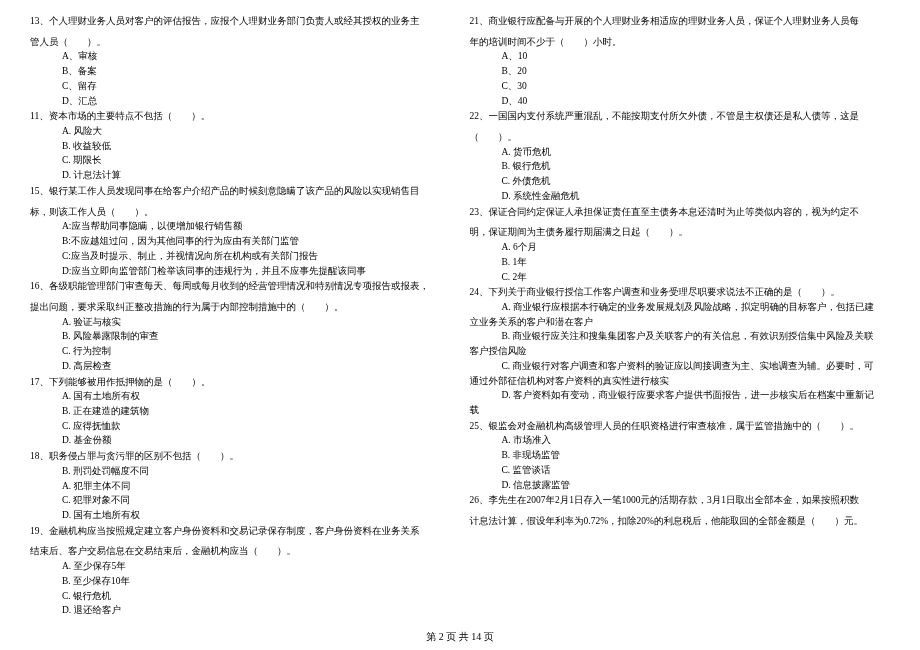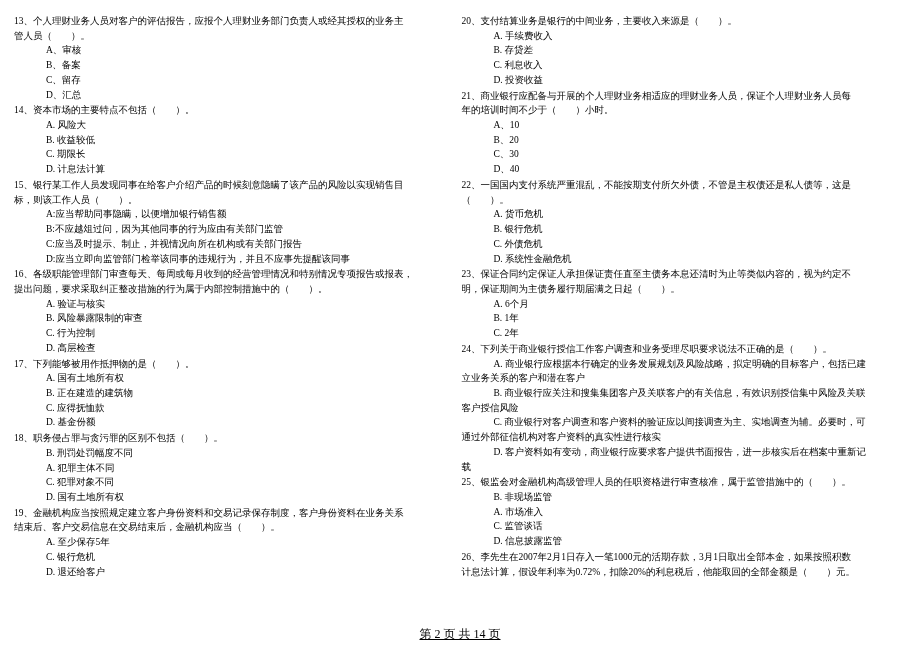--- a/index.html
+++ b/index.html
@@ -1,44 +1,44 @@
 <!DOCTYPE html>
 <html><head>
   <meta charset="utf-8">
   <style>
     * { margin:0; padding:0; box-sizing:border-box; }
     body { width:920px; height:650px; background:#fff; font-family:"SimSun","宋体",serif; font-size:9.5px; color:#000; line-height:1.55; position:relative; }
-    .page { display:flex; padding:14px 30px 0 14px; gap:19px; }
+    .page { display:flex; padding:14px 30px 0 30px; gap:19px; }
     .col { flex:1; }
     .q { margin-bottom:1px; }
     .q-stem { text-indent:0; }
-    .q-cont { text-indent:0; }
+    .q-cont { text-indent:0;margin-top:6px; }
     .opts { padding-left:32px; }
     .opt { display:block; }
-    .footer { position:absolute; bottom:6px; left:0; right:0; text-align:center; font-size:12px;text-decoration:underline; }
+    .footer { position:absolute; bottom:6px; left:0; right:0; text-align:center; font-size:10px; }
   </style>
 </head>
 <body>
 
 <div class="page">
   <div class="col">
 
     <div class="q">
       <div class="q-stem">13、个人理财业务人员对客户的评估报告，应报个人理财业务部门负责人或经其授权的业务主</div>
       <div class="q-cont">管人员（　　）。</div>
       <div class="opts">
         <span class="opt">A、审核</span>
         <span class="opt">B、备案</span>
         <span class="opt">C、留存</span>
         <span class="opt">D、汇总</span>
       </div>
     </div>
 
     <div class="q">
-      <div class="q-stem">14、资本市场的主要特点不包括（　　）。</div>
+      <div class="q-stem">11、资本市场的主要特点不包括（　　）。</div>
       <div class="opts">
         <span class="opt">A. 风险大</span>
         <span class="opt">B. 收益较低</span>
         <span class="opt">C. 期限长</span>
         <span class="opt">D. 计息法计算</span>
       </div>
     </div>
 
     <div class="q">
       <div class="q-stem">15、银行某工作人员发现同事在给客户介绍产品的时候刻意隐瞒了该产品的风险以实现销售目</div>
@@ -80,38 +80,30 @@
         <span class="opt">C. 犯罪对象不同</span>
         <span class="opt">D. 国有土地所有权</span>
       </div>
     </div>
 
     <div class="q">
       <div class="q-stem">19、金融机构应当按照规定建立客户身份资料和交易记录保存制度，客户身份资料在业务关系</div>
       <div class="q-cont">结束后、客户交易信息在交易结束后，金融机构应当（　　）。</div>
       <div class="opts">
         <span class="opt">A. 至少保存5年</span>
+        <span class="opt">B. 至少保存10年</span>
         <span class="opt">C. 银行危机</span>
         <span class="opt">D. 退还给客户</span>
       </div>
     </div>
 
   </div>
 
   <div class="col">
 
-    <div class="q">
-      <div class="q-stem">20、支付结算业务是银行的中间业务，主要收入来源是（　　）。</div>
-      <div class="opts">
-        <span class="opt">A. 手续费收入</span>
-        <span class="opt">B. 存贷差</span>
-        <span class="opt">C. 利息收入</span>
-        <span class="opt">D. 投资收益</span>
-      </div>
-    </div>
 
     <div class="q">
       <div class="q-stem">21、商业银行应配备与开展的个人理财业务相适应的理财业务人员，保证个人理财业务人员每</div>
       <div class="q-cont">年的培训时间不少于（　　）小时。</div>
       <div class="opts">
         <span class="opt">A、10</span>
         <span class="opt">B、20</span>
         <span class="opt">C、30</span>
         <span class="opt">D、40</span>
       </div>
@@ -146,22 +138,22 @@
       <div>客户授信风险</div>
       <div style="padding-left:32px;">C. 商业银行对客户调查和客户资料的验证应以间接调查为主、实地调查为辅。必要时，可</div>
       <div>通过外部征信机构对客户资料的真实性进行核实</div>
       <div style="padding-left:32px;">D. 客户资料如有变动，商业银行应要求客户提供书面报告，进一步核实后在档案中重新记</div>
       <div>载</div>
     </div>
 
     <div class="q">
       <div class="q-stem">25、银监会对金融机构高级管理人员的任职资格进行审查核准，属于监管措施中的（　　）。</div>
       <div class="opts">
+        <span class="opt">A. 市场准入</span>
         <span class="opt">B. 非现场监管</span>
-        <span class="opt">A. 市场准入</span>
         <span class="opt">C. 监管谈话</span>
         <span class="opt">D. 信息披露监管</span>
       </div>
     </div>
 
     <div class="q">
       <div class="q-stem">26、李先生在2007年2月1日存入一笔1000元的活期存款，3月1日取出全部本金，如果按照积数</div>
       <div class="q-cont">计息法计算，假设年利率为0.72%，扣除20%的利息税后，他能取回的全部金额是（　　）元。</div>
     </div>
 

